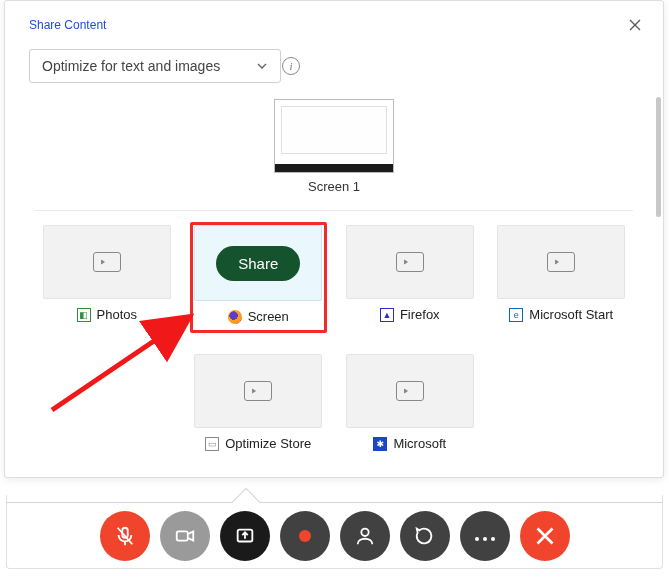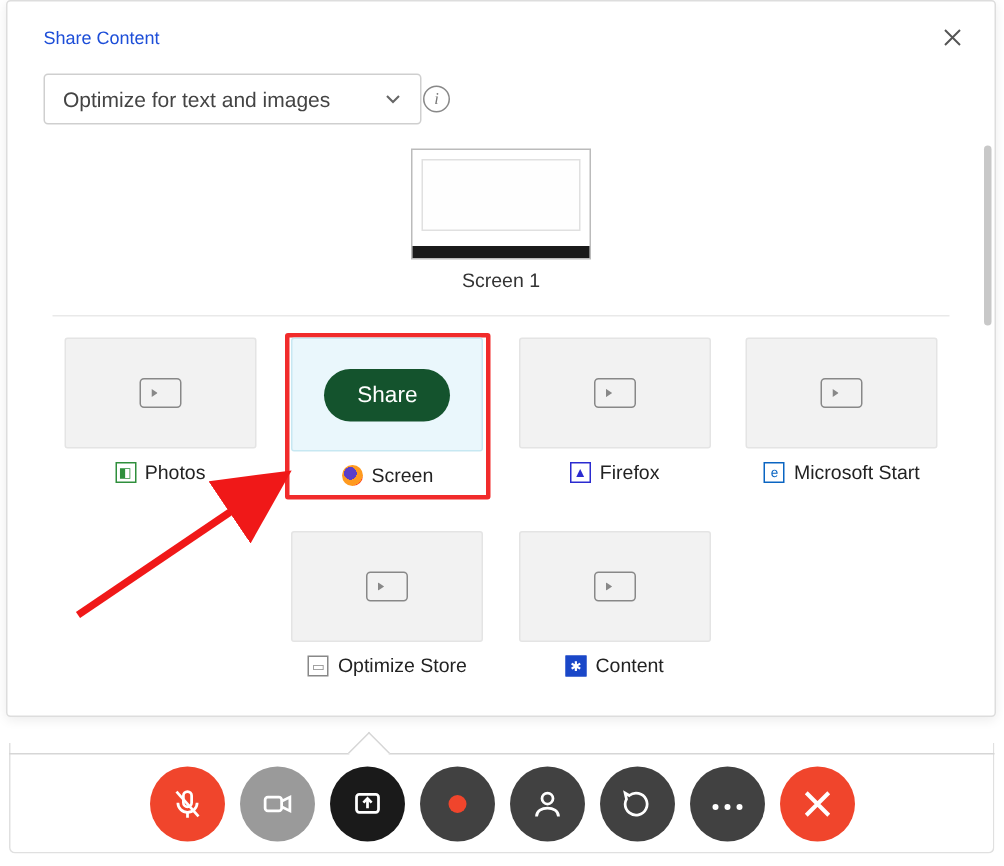--- a/index.html
+++ b/index.html
@@ -348,21 +348,21 @@
           <span>Optimize Store</span>
         </div>
       </div>
 
       <div class="tile">
         <div class="thumb">
             <div class="gen-ico"></div>
           </div>
         <div class="tile-lbl">
           <span class="app-ico ico-settings">✱</span>
-          <span>Content</span>
+          <span>Microsoft</span>
         </div>
       </div>
 
     </div>
   </div>
 
   <div class="scrollbar"></div>
 </div>
 
 <svg class="arrow" viewBox="0 0 160 110">

